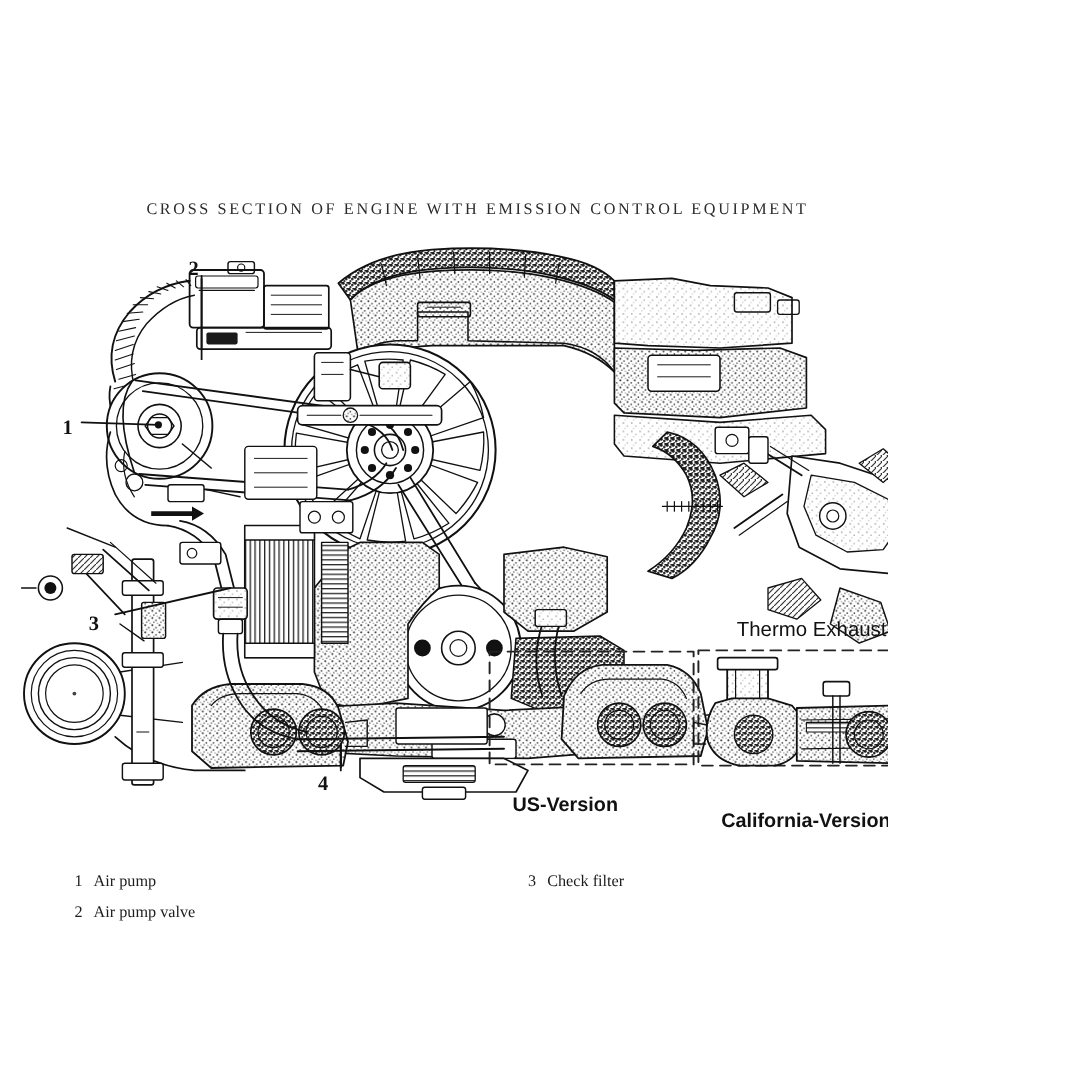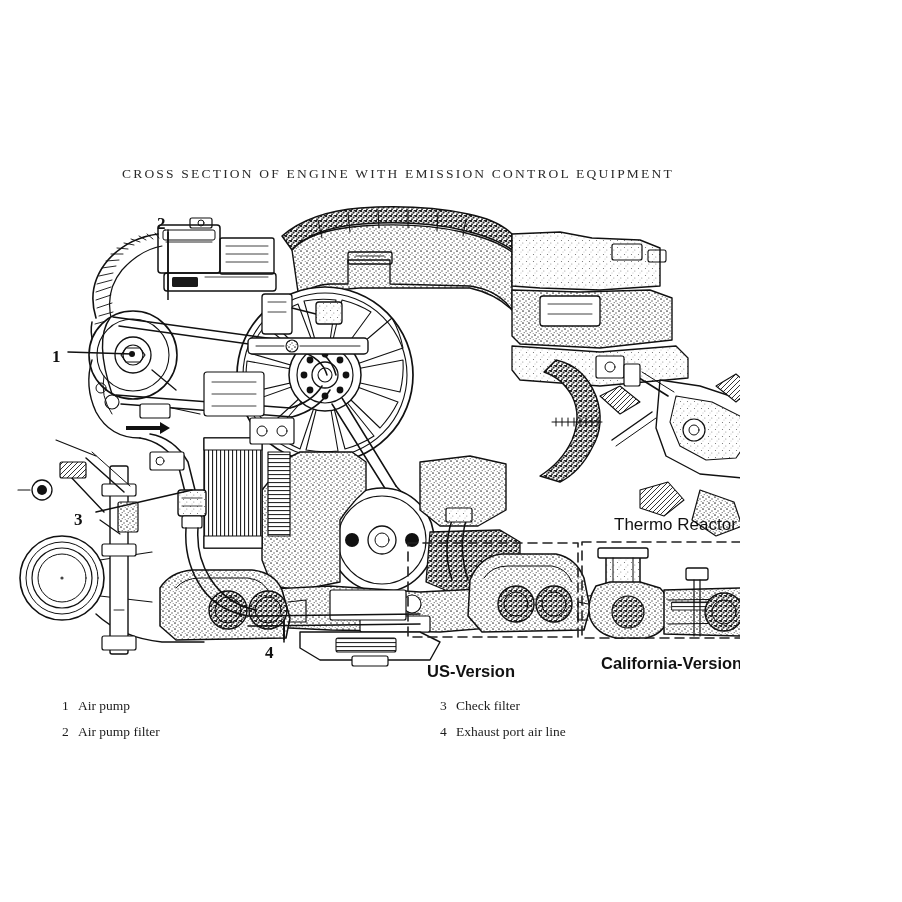--- a/index.html
+++ b/index.html
@@ -66,21 +66,21 @@
     position: absolute;
     font-family: "Liberation Sans", sans-serif;
     font-size: 16.5px;
     font-weight: 700;
     color: #111;
     white-space: nowrap;
     margin-top: 17px;
   }
   #thermo-reactor-heading { left: 614px; top: 515px; }
   #us-version-caption     { left: 427px; top: 645px; }
-  #california-version-caption { left: 601px; top: 637px; }
+  #california-version-caption { left: 601px; top: 658px; }
 
   
   #legend {
     position: absolute;
     left: 0;
     top: 698px;
     width: 820px;
     height: 60px;
   }
   .legend-col { position: absolute; top: 0; }
@@ -92,21 +92,21 @@
     font-family: "Liberation Serif", serif;
     font-size: 13.5px;
     color: #1c1c1c;
     white-space: nowrap;
   }
   .legend-num {
     display: inline-block;
     width: 16px;
     text-align: left;
   }
-  .legend-label { display: inline-block; }
+  .legend-label { display: inline-block; margin-top: 28px; }
 
   
   #margin-rule {
     position: absolute;
     left: 866px;
     top: 180px;
     width: 2.5px;
     height: 580px;
     background: #111;
   }
@@ -537,40 +537,37 @@
   <svg style="position:absolute;left:0;top:0;width:902px;height:902px;pointer-events:none;">
     <path d="M284,620 L284,640" stroke="#111" stroke-width="1.5" fill="none"></path>
     <path d="M168,232 L168,300" stroke="#111" stroke-width="1.5" fill="none"></path>
   </svg>
 
   <div class="callout" id="callout-1">1</div>
   <div class="callout" id="callout-2">2</div>
   <div class="callout" id="callout-3">3</div>
   <div class="callout" id="callout-4">4</div>
 
-  <div class="inset-heading" id="thermo-reactor-heading">Thermo Reactor</div>
+  <div class="inset-heading" id="thermo-reactor-heading">Thermo Exhaust</div>
   <div class="inset-caption" id="us-version-caption">US-Version</div>
   <div class="inset-caption" id="california-version-caption">California-Version</div>
 
   <div id="legend">
     <div class="legend-col" id="legend-col-left">
       <div class="legend-item">
         <span class="legend-num">1</span><span class="legend-label">Air pump</span>
       </div>
       <div class="legend-item">
-        <span class="legend-num">2</span><span class="legend-label">Air pump filter</span>
+        <span class="legend-num">2</span><span class="legend-label">Air pump valve</span>
       </div>
     </div>
     <div class="legend-col" id="legend-col-right">
       <div class="legend-item">
         <span class="legend-num">3</span><span class="legend-label">Check filter</span>
       </div>
-      <div class="legend-item">
-        <span class="legend-num">4</span><span class="legend-label">Exhaust port air line</span>
-      </div>
     </div>
   </div>
 
   <div id="margin-rule"></div>
   <div id="margin-section">Description</div>
   <div id="margin-model">911</div>
 
 </div>
 
 </body></html>

